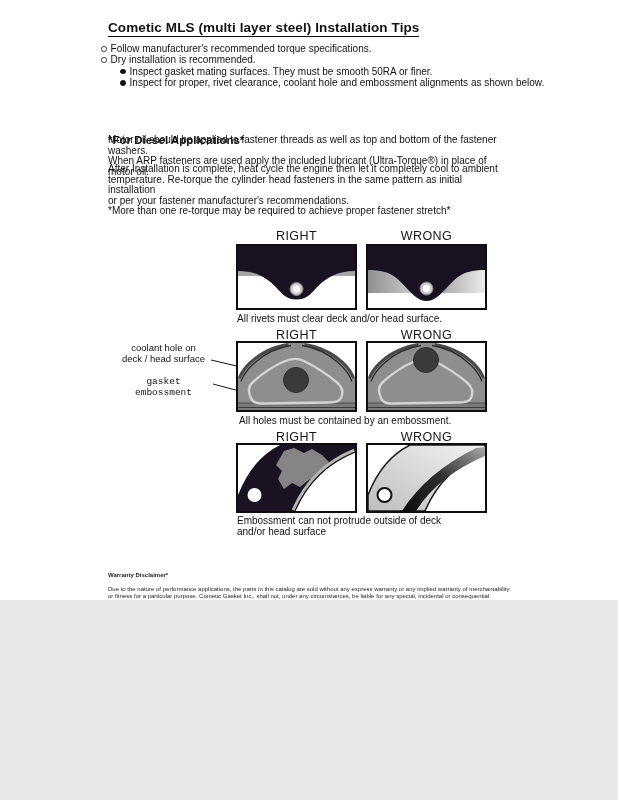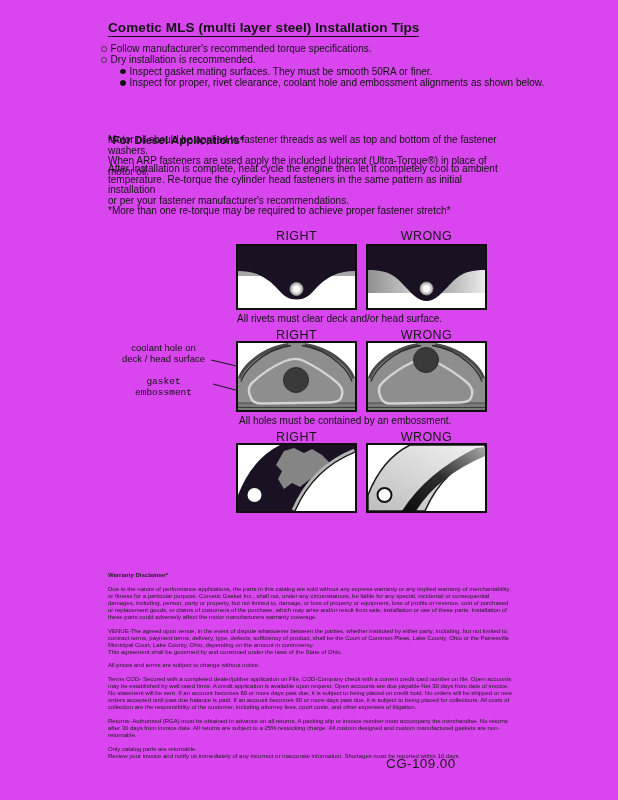--- a/index.html
+++ b/index.html
@@ -1,17 +1,17 @@
 <!DOCTYPE html>
 <html><head>
 <meta charset="utf-8">
 <style>
   html,body{margin:0;padding:0;background:#e8e8e8;}
   .page{
-    position:relative;width:618px;height:800px;margin:0 auto;background:#d946ef;
+    position:relative;width:618px;height:600px;margin:0 auto;background:#ffffff;
     font-family:"Liberation Sans","DejaVu Sans",sans-serif;color:#121212;overflow:hidden;
   }
   .abs{position:absolute;}
   .title{
     left:108px;top:20px;font-size:13.5px;font-weight:bold;letter-spacing:.1px;
     border-bottom:1.6px solid #0d0d0d;padding-bottom:1px;white-space:nowrap;
   }
   .bullets{left:101px;top:43px;font-size:10px;line-height:11.3px;}
   .brow{display:flex;align-items:flex-start;}
   .bmark{flex:0 0 auto;width:3.6px;height:3.6px;border:1px solid #3a3a3a;border-radius:50%;margin:3.2px 4px 0 0;}
@@ -171,20 +171,22 @@
             <stop offset="0.5" stop-color="#2e2e2e"></stop>
             <stop offset="1" stop-color="#a8a8a8"></stop>
         </linearGradient>
       </defs>
       <rect width="117" height="66" fill="#ffffff"></rect>
       <path d="M42,0 Q14,14 0,50 L0,66 L57,66 Q75,24 117,7 L117,0 Z" fill="url(#bandg)" stroke="#1a1a1a" stroke-width="1.5"></path>
       <path d="M34,66 Q58,28 108,3 L117,2 L117,11 Q70,31 48,66 Z" fill="url(#stripeg)"></path>
       <circle cx="16.5" cy="50" r="7" fill="#ffffff" stroke="#141414" stroke-width="2"></circle>
     </svg>
   </div>
+  <div class="abs dcap" style="left:237px;top:515px;">Embossment can not protrude outside of deck
+and/or head surface</div>
 
   <div class="abs legal">
     <p class="lhead">Warranty Disclaimer*</p>
     <p>Due to the nature of performance applications, the parts in this catalog are sold without any express warranty or any implied warranty of merchantability or fitness for a particular purpose.  Cometic Gasket Inc., shall not, under any circumstances, be liable for any special, incidental or consequential damages, including, person, party or property, but not limited to, damage, or loss of property or equipment, loss of profits or revenue, cost of purchased or replacement goods, or claims of customers of the purchase, which may arise and/or result from sale, installation or use of these parts.  Installation of these parts could adversely affect the motor manufacturers warranty coverage.</p>
     <p>VENUE-The agreed upon venue, in the event of dispute whatsoever between the parties, whether instituted by either party, including, but not limited to, contract terms, payment terms, delivery, type, defects, sufficiency of product, shall be the Court of Common Pleas, Lake County, Ohio or the Painesville Municipal Court, Lake County, Ohio, depending on the amount in controversy.
 This agreement shall be governed by and construed under the laws of the State of Ohio.</p>
     <p>All prices and terms are subject to change without notice.</p>
     <p>Terms COD- Secured with a completed dealer/jobber application on File, COD-Company check with a current credit card number on file.  Open accounts may be established by well rated firms.  A credit application is available upon request.  Open accounts are due payable Net 30 days from date of invoice.  No statement will be sent.  If an account becomes 60 or more days past due, it is subject to being placed on credit hold.  No orders will be shipped or new orders accepted until past due balance is paid.  If an account becomes 90 or more days past due, it is subject to being placed for collections.  All costs of collection are the responsibility of the customer, including attorney fees, court costs, and other expenses of litigation.</p>
     <p>Returns- Authorized (RGA) must be obtained in advance on all returns.  A packing slip or invoice number must accompany the merchandise.  No returns after 30 days from invoice date.  All returns are subject to a 25% restocking charge.  All custom designed and custom manufactured gaskets are non-returnable.</p>
     <p>Only catalog parts are returnable.

